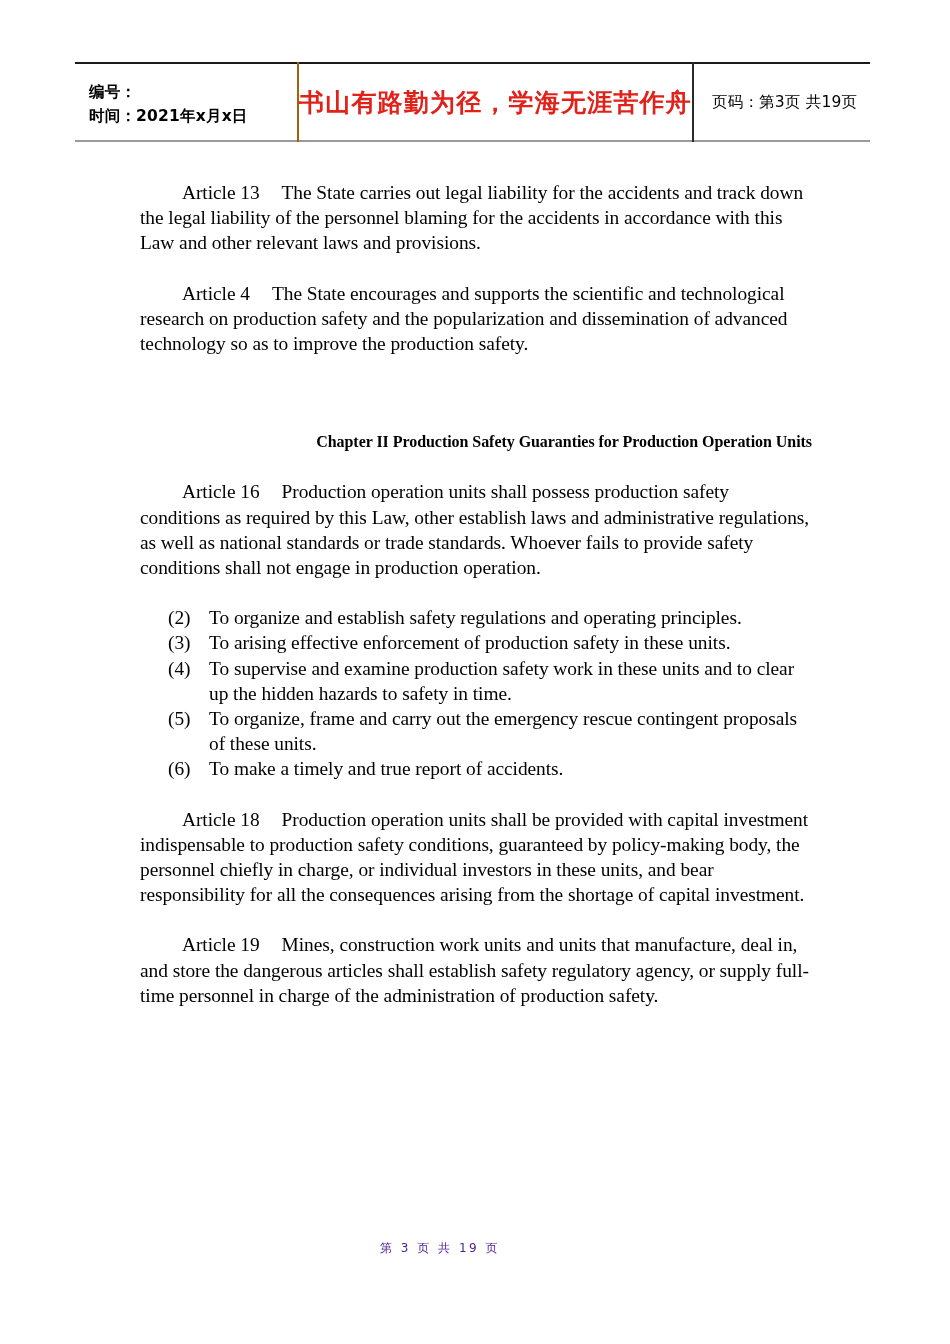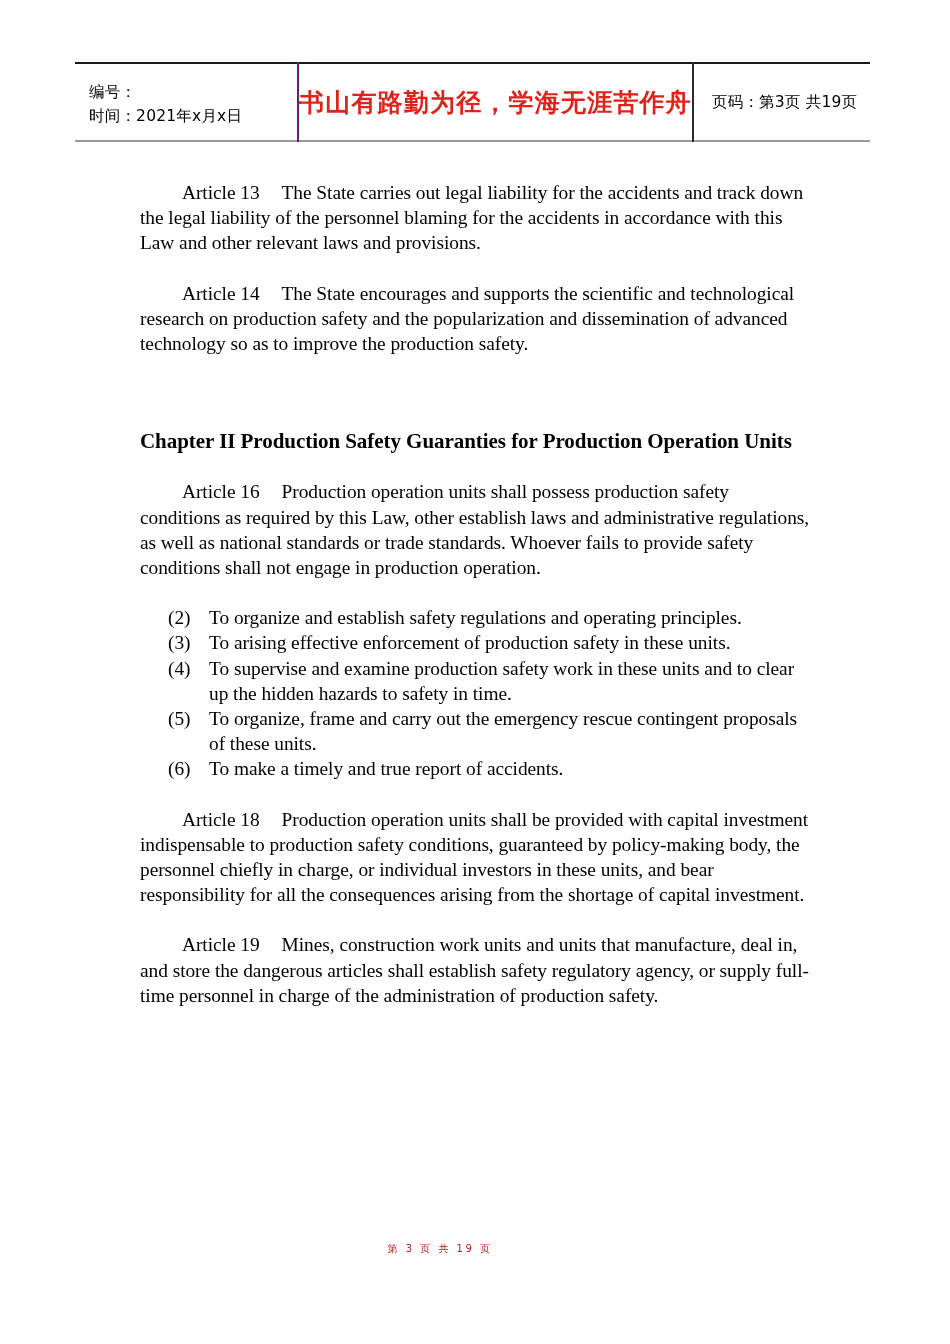--- a/index.html
+++ b/index.html
@@ -35,23 +35,24 @@
     border-bottom: 2px solid #9a9a9a;
   }
   .header-table td {
     padding: 0;
     vertical-align: middle;
     font-family: "DejaVu Sans", "Liberation Sans", sans-serif;
   }
   .hcell-left {
     width: 208px;
     height: 72px;
-    border-right: 2px solid #701a75;
+    border-right: 2px solid #a16207;
     padding-left: 14px !important;
     padding-top: 4px !important;
+    font-weight: bold;
   }
   .hcell-mid {
     width: 372px;
     border-right: 2px solid #2a2a2a;
     text-align: center;
   }
   .hcell-right {
     padding-left: 18px !important;
   }
   .hline {
@@ -97,24 +98,24 @@
   .art-sp {
     display: inline-block;
     width: 22px;
   }
   .art-sp-narrow {
     display: inline-block;
     width: 8px;
   }
   h2.chapter {
     margin: 0;
-    font-size: 21px;
+    font-size: 16px;
     line-height: 25.2px;
     font-weight: 700;
-    text-align: left;
+    text-align: right;
     letter-spacing: -0.05px;
   }
   ul.itemlist {
     list-style: none;
     margin: 0;
     padding: 0;
   }
   ul.itemlist li {
     font-size: 19.4px;
     line-height: 25.2px;
@@ -134,22 +135,22 @@
     position: absolute;
     left: 0;
     top: 1238px;
     width: 950px;
     text-align: center;
     padding-right: 70px;
     box-sizing: border-box;
   }
   .footer .fnum {
     font-family: "DejaVu Sans", "Liberation Sans", sans-serif;
-    font-size: 10px;
-    color: #b91c1c;
+    font-size: 12px;
+    color: #4c1d95;
     letter-spacing: 2.5px;
   }
 </style>
 </head>
 <body>
 
 <div class="page">
 
   <table class="header-table">
     <tbody>
@@ -170,21 +171,21 @@
 
   <div class="body-wrap">
 
 
     <div class="gap"></div>
 
     <p class="para indent"><span>Article 13</span><span class="art-sp"></span><span>The State carries out legal liability for the accidents and track down the legal liability of the personnel blaming for the accidents in accordance with this Law and other relevant laws and provisions.</span></p>
 
     <div class="gap"></div>
 
-    <p class="para indent"><span>Article 14</span><span class="art-sp"></span><span>The State encourages and supports the scientific and technological research on production safety and the popularization and dissemination of advanced technology so as to improve the production safety.</span></p>
+    <p class="para indent"><span>Article 4</span><span class="art-sp"></span><span>The State encourages and supports the scientific and technological research on production safety and the popularization and dissemination of advanced technology so as to improve the production safety.</span></p>
 
     <div class="gap"></div>
 
 
     <div style="height:48px"></div>
 
     <h2 class="chapter">Chapter II Production Safety Guaranties for Production Operation Units</h2>
 
     <div style="height:25px"></div>
 

